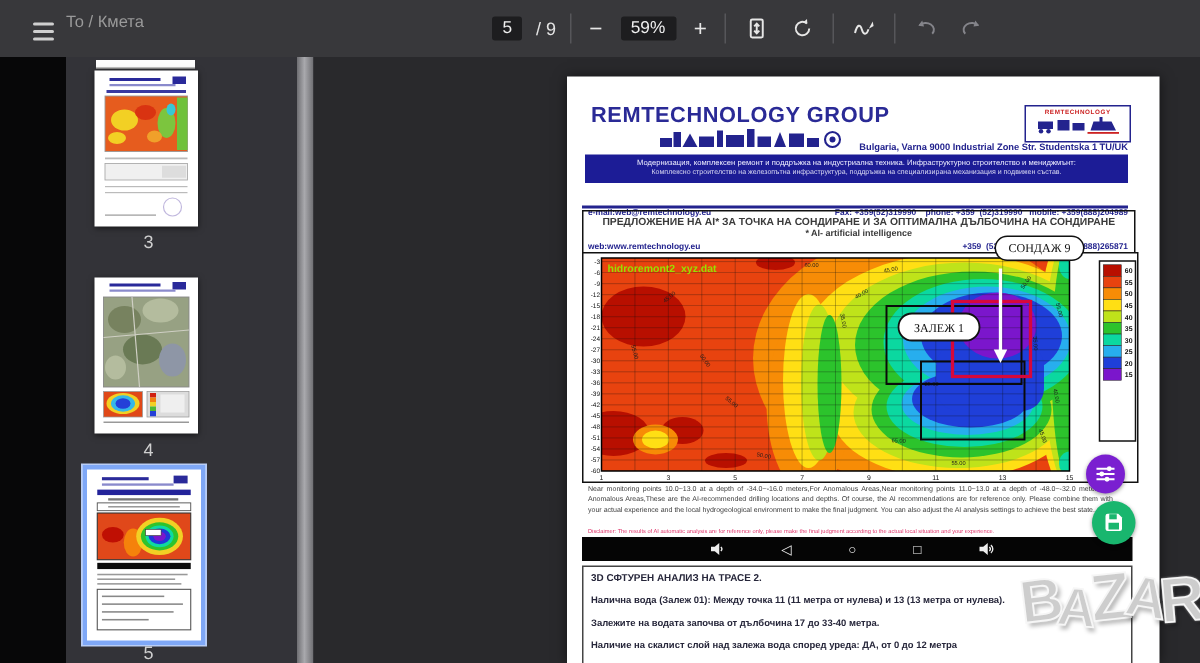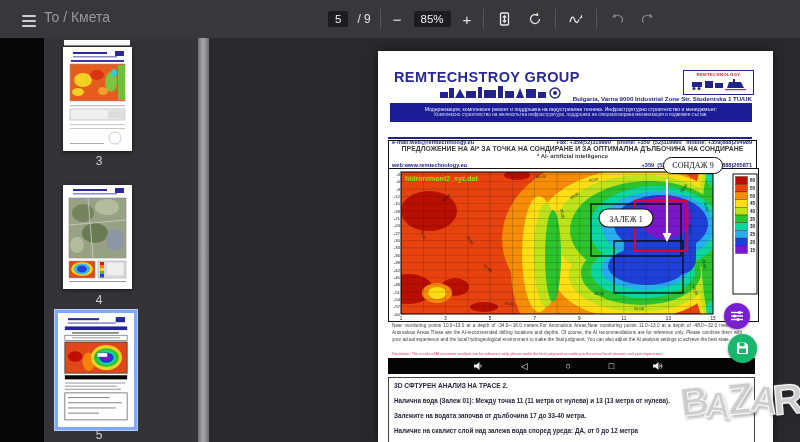--- a/index.html
+++ b/index.html
@@ -3,21 +3,21 @@
 <meta charset="utf-8">
 <style>
   html,body{margin:0;padding:0;background:#111}
   #stage{position:relative;width:800px;height:442px;background:#232326;overflow:hidden;
          font-family:"Liberation Sans",sans-serif;}
   .abs{position:absolute}
 
   
   #toolbar{left:0;top:0;width:800px;height:38px;background:#38383b;z-index:10}
   #burger div{width:14px;height:2px;background:#cfcfcf;margin:3px 0;border-radius:1px}
-  #faint-title{left:44px;top:9px;font-size:14px;color:#9a9a9a;z-index:11;white-space:nowrap}
+  #faint-title{left:44px;top:9px;font-size:11px;color:#9a9a9a;z-index:11;white-space:nowrap}
   #overlay-title{left:14px;top:2px;font-size:28px;font-weight:bold;color:#fff;z-index:30;
                  text-shadow:0 2px 4px rgba(0,0,0,.65);letter-spacing:.2px;white-space:nowrap}
   #tb-controls{left:328px;top:0;height:38px;display:flex;align-items:center;gap:9px;
                color:#e4e4e4;font-size:12px;z-index:12}
   .tb-box{background:#1d1d1f;border-radius:2px;padding:2px 7px;font-size:11.5px;color:#f0f0f0}
   .tb-sep{width:1px;height:20px;background:#56565a}
   .tb-btn{display:flex;align-items:center;justify-content:center;width:22px;height:24px;cursor:pointer}
   .tb-btn svg{stroke:#e6e6e6;fill:none;stroke-width:1.3}
   .tb-btn.disabled svg{stroke:#84848a}
   .tb-glyph{font-size:15px;color:#e6e6e6;padding:0 3px}
@@ -83,21 +83,21 @@
     <div id="burger" class="abs" style="left:22px;top:12px;z-index:11">
       <div></div>
         <div></div>
         <div></div>
     </div>
     <div id="tb-controls" class="abs">
       <span class="tb-box">5</span>
       <span>/ 9</span>
       <span class="tb-sep"></span>
       <span class="tb-glyph">−</span>
-      <span class="tb-box">85%</span>
+      <span class="tb-box">59%</span>
       <span class="tb-glyph">+</span>
       <span class="tb-sep"></span>
       <span class="tb-btn">
         <svg width="15" height="16" viewBox="0 0 15 16">
           <rect x="3.5" y="2" width="8" height="12" rx="1"></rect>
           <path d="M7.5 5v6 M5.8 6.6 7.5 4.8 9.2 6.6 M5.8 9.4 7.5 11.2 9.2 9.4"></path>
         </svg>
       </span>
       <span class="tb-btn">
         <svg width="16" height="16" viewBox="0 0 16 16">
@@ -215,21 +215,21 @@
           <rect x="8" y="94" width="30" height="1" fill="#888"></rect>
       </svg>
     </div>
     <div class="thumb-label abs" style="left:0px;top:390px">5</div>
   </div>
   <div id="divider" class="abs"></div>
   <div id="main-bg" class="abs"></div>
 
   <div id="page" class="abs">
 
-    <div id="company-title" class="abs">REMTECHSTROY GROUP</div>
+    <div id="company-title" class="abs">REMTECHNOLOGY GROUP</div>
     <svg class="abs" style="left:60px;top:33px" width="126" height="15" viewBox="0 0 126 15">
       <g fill="#23238e">
         <rect x="2" y="8" width="8" height="6"></rect>
           <rect x="11" y="4" width="5" height="10"></rect>
         <path d="M17 14 22 5 27 14Z"></path>
           <rect x="28" y="7" width="10" height="7"></rect>
         <rect x="40" y="3" width="4" height="11"></rect>
           <rect x="46" y="6" width="12" height="8"></rect>
         <rect x="60" y="2" width="5" height="12"></rect>
           <rect x="67" y="7" width="9" height="7"></rect>

